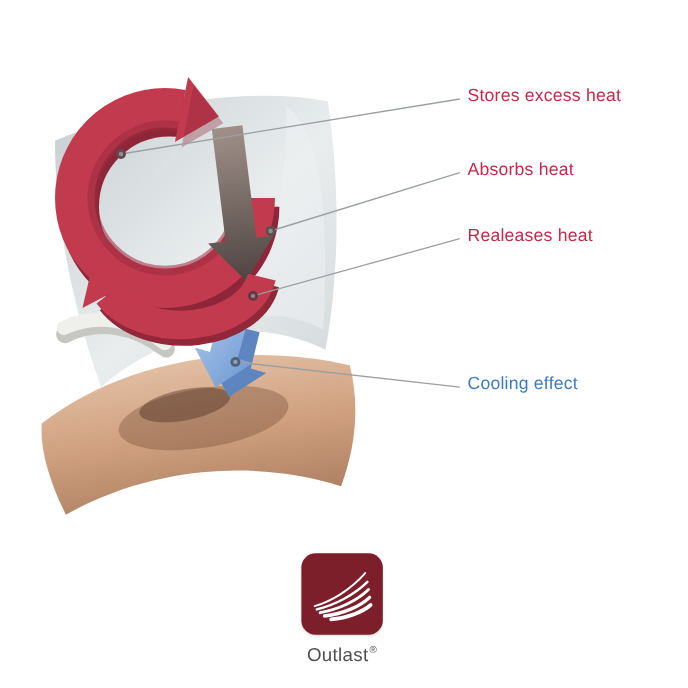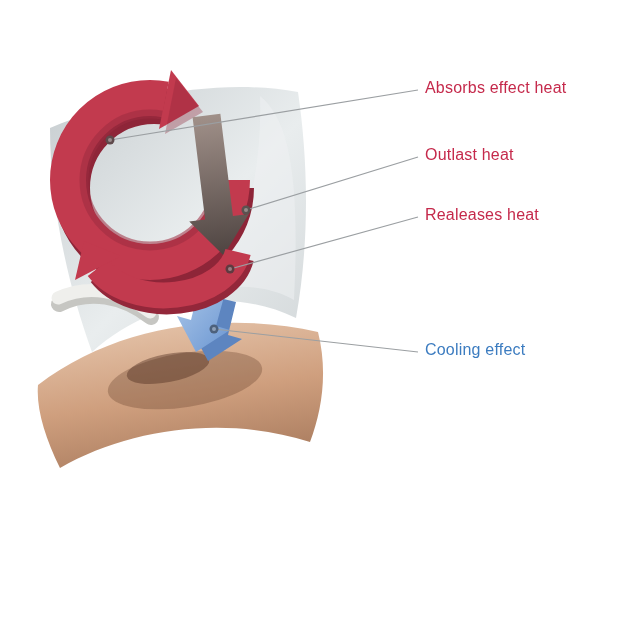--- a/index.html
+++ b/index.html
@@ -108,19 +108,35 @@
       <circle cx="110" cy="140" r="2" fill="#9a8b8c"></circle>
       <circle cx="246" cy="210" r="4.5" fill="#5a5250"></circle>
       <circle cx="246" cy="210" r="2" fill="#948c8a"></circle>
       <circle cx="230" cy="269" r="4.5" fill="#5f3a40"></circle>
       <circle cx="230" cy="269" r="2" fill="#9b7f84"></circle>
       <circle cx="214" cy="329" r="4.5" fill="#4d617c"></circle>
       <circle cx="214" cy="329" r="2" fill="#8ea0b8"></circle>
     </g>
   </svg>
 
-  <div class="label heat" style="left:425px;top:79px;">Absorbs effect heat</div>
-  <div class="label heat" style="left:425px;top:146px;">Outlast heat</div>
+  <div class="label heat" style="left:425px;top:79px;">Stores excess heat</div>
+  <div class="label heat" style="left:425px;top:146px;">Absorbs heat</div>
   <div class="label cool" style="left:425px;top:341px;">Cooling effect</div>
   <div class="label heat" style="left:425px;top:206px;">Realeases heat</div>
 
+  <div class="logo">
+    <div class="logo-box">
+      <svg width="74" height="74" viewBox="0 0 74 74">
+        <g fill="none" stroke="#ffffff" stroke-linecap="round">
+          <path d="M12,48 C26,44 44,34 58,18" stroke-width="1.8"></path>
+          <path d="M14,51 C30,47 48,38 60,26" stroke-width="2.2"></path>
+          <path d="M17,54 C34,51 51,43 61,33" stroke-width="2.6"></path>
+          <path d="M21,57 C38,55 54,48 62,40" stroke-width="3"></path>
+          <path d="M27,60 C42,59 56,53 63,47" stroke-width="3.4"></path>
+        </g>
+      </svg>
+    </div>
+    <div class="logo-text">
+      <span>Outlast</span><span class="reg">®</span>
+    </div>
+  </div>
 
 </div>
 
 </body></html>

